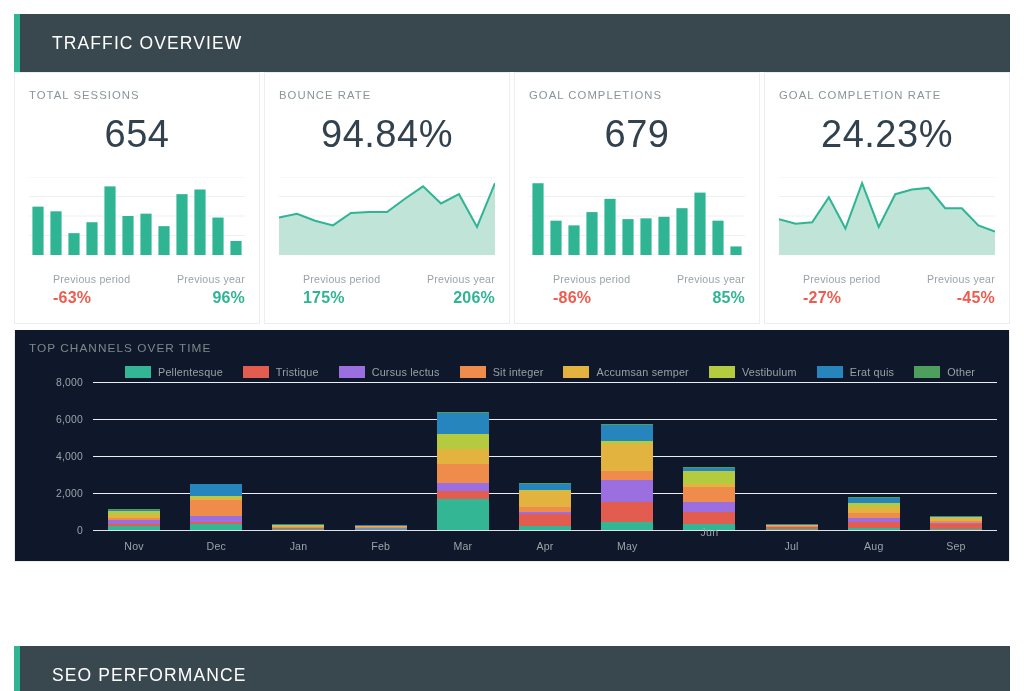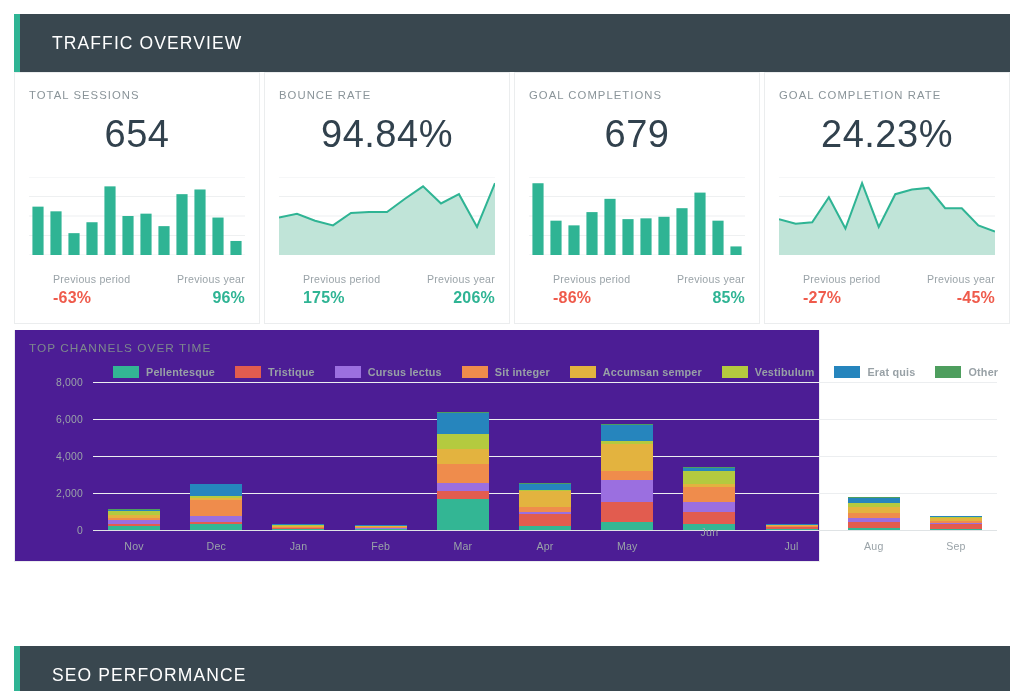--- a/index.html
+++ b/index.html
@@ -107,44 +107,43 @@
     margin-top: 4px;
   }
   .pos { color: #2fb494; }
   .neg { color: #ef5b4c; }
 
   
   .chart-panel {
     position: absolute;
     left: 14px;
     top: 330px;
-    width: 806px;
+    width: 996px;
     height: 232px;
-    background: #4c1d95;
+    background: #0f172a;
     border: 1px solid #ebedee;
     border-top: none;
     box-sizing: border-box;
   }
   .chart-title {
     position: absolute;
     left: 14px;
     top: 11px;
     font-size: 11.8px;
     letter-spacing: 1.05px;
     color: #7d888d;
     text-transform: uppercase;
   }
   .legend {
     position: absolute;
-    left: 98px;
+    left: 110px;
     top: 36px;
     right: 10px;
     display: flex;
     align-items: flex-end;
-    font-weight: bold;
   }
   .legend-item {
     display: flex;
     align-items: center;
     margin-right: 20px;
     white-space: nowrap;
   }
   .legend-swatch {
     width: 26px;
     height: 12px;

